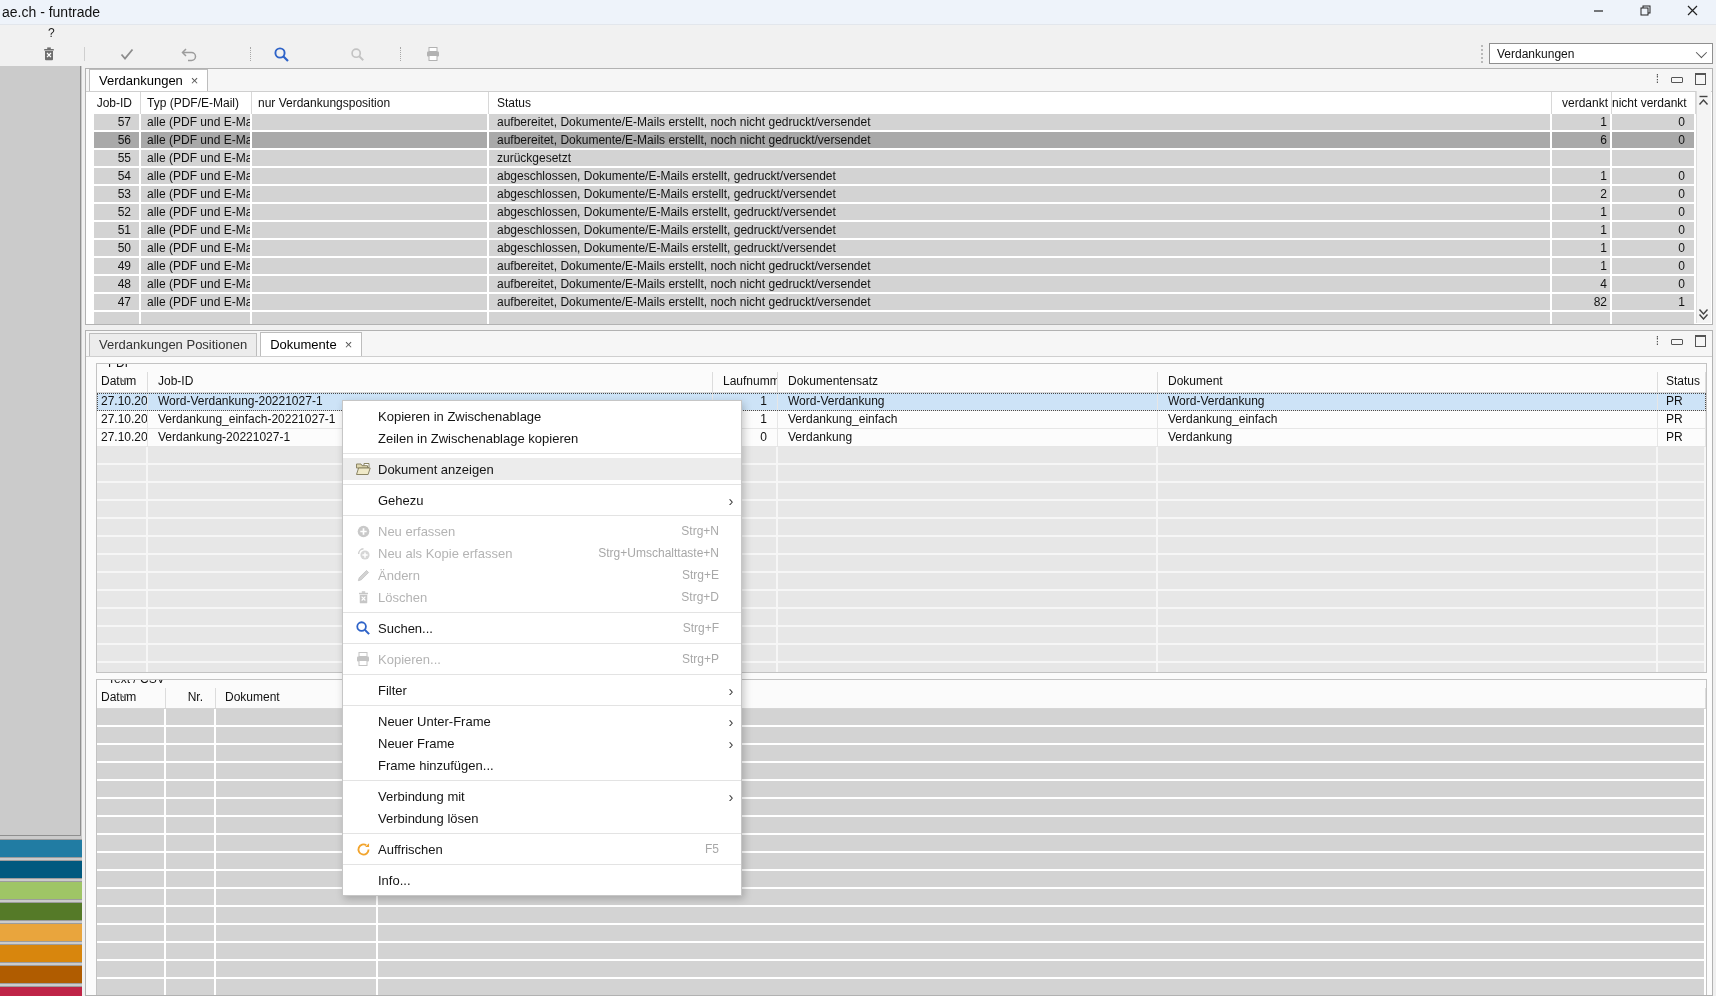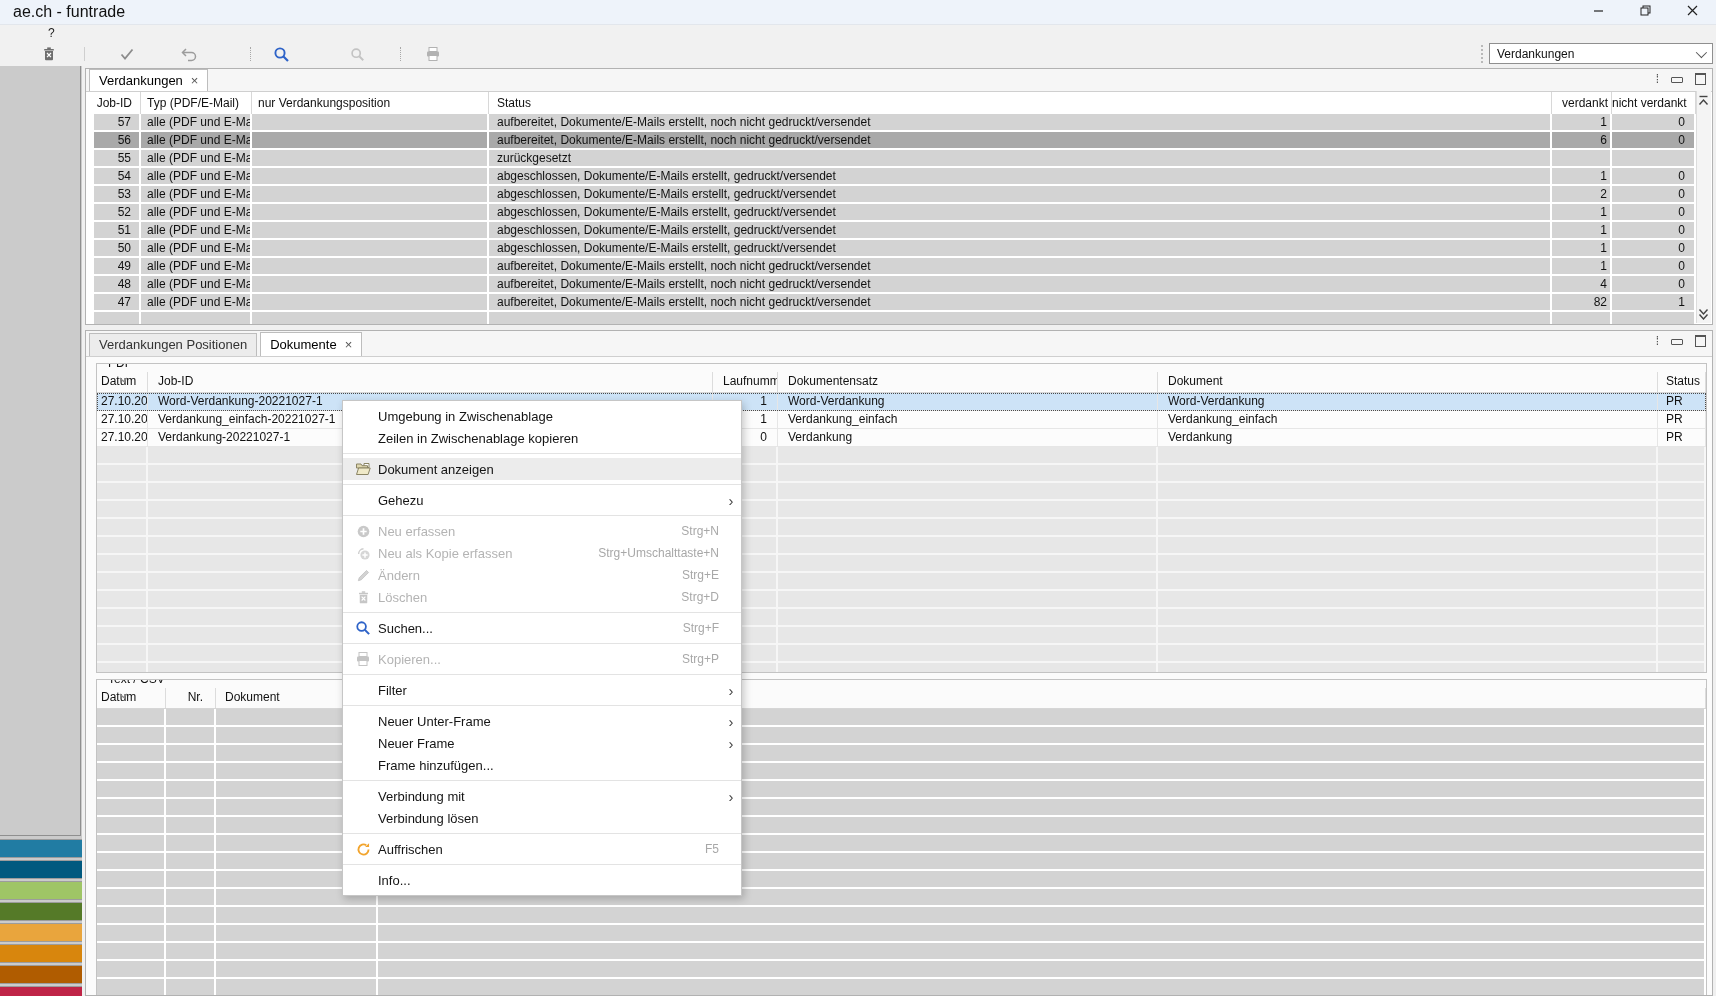--- a/index.html
+++ b/index.html
@@ -1,20 +1,20 @@
 <!DOCTYPE html>
 <html><head>
 <meta charset="utf-8">
 <style>
   html,body{margin:0;padding:0;background:#888;}
   .app{position:relative;width:1716px;height:996px;background:#f0f0f0;overflow:hidden;
        font-family:"Liberation Sans","DejaVu Sans",sans-serif;font-size:12px;color:#111;}
   
   .titlebar{position:absolute;left:0;top:0;width:1716px;height:24px;background:#eef3fa;border-bottom:1px solid #e2e6ec;display:flex;align-items:center;}
-  .titlebar .title{padding-left:13px;font-size:16px;color:#101010;}
+  .titlebar .title{padding-left:2px;font-size:14px;color:#101010;}
   .winbtns{position:absolute;right:0;top:0;height:24px;display:flex;}
   .wbtn{width:47px;height:24px;display:flex;align-items:center;justify-content:center;}
   
   .menubar{position:absolute;left:0;top:25px;width:1716px;height:17px;background:#f1f1f1;}
   .menu-help{position:absolute;left:44px;top:1px;font-size:12px;color:#222;padding:0 4px;}
   .toolbar{position:absolute;left:0;top:42px;width:1716px;height:24px;background:#f1f1f1;}
   .tbi{position:absolute;top:4px;width:18px;height:16px;display:flex;align-items:center;justify-content:center;}
   .tsep{position:absolute;top:5px;width:0;height:14px;border-left:1px solid #cfcfcf;}
   .tdots{position:absolute;top:5px;width:0;height:14px;border-left:1px dotted #a8a8a8;}
   .combo{position:absolute;left:1489px;top:1px;width:224px;height:21px;background:#fff;border:1px solid #8f8f8f;display:flex;align-items:center;padding-left:7px;box-sizing:border-box;}
@@ -605,21 +605,21 @@
             <span class="cell t2"></span>
             <span class="cell t3"></span>
           </div>
         </div>
     </div>
   </div>
 
   <div class="cmenu" id="context-menu">
       <div class="mitem">
         <span class="micon"></span>
-        <span class="mlabel">Umgebung in Zwischenablage</span>
+        <span class="mlabel">Kopieren in Zwischenablage</span>
         <span class="mshort"></span>
         <span class="marrow"></span>
       </div>
       <div class="mitem">
         <span class="micon"></span>
         <span class="mlabel">Zeilen in Zwischenablage kopieren</span>
         <span class="mshort"></span>
         <span class="marrow"></span>
       </div>
       <div class="msep"></div>

